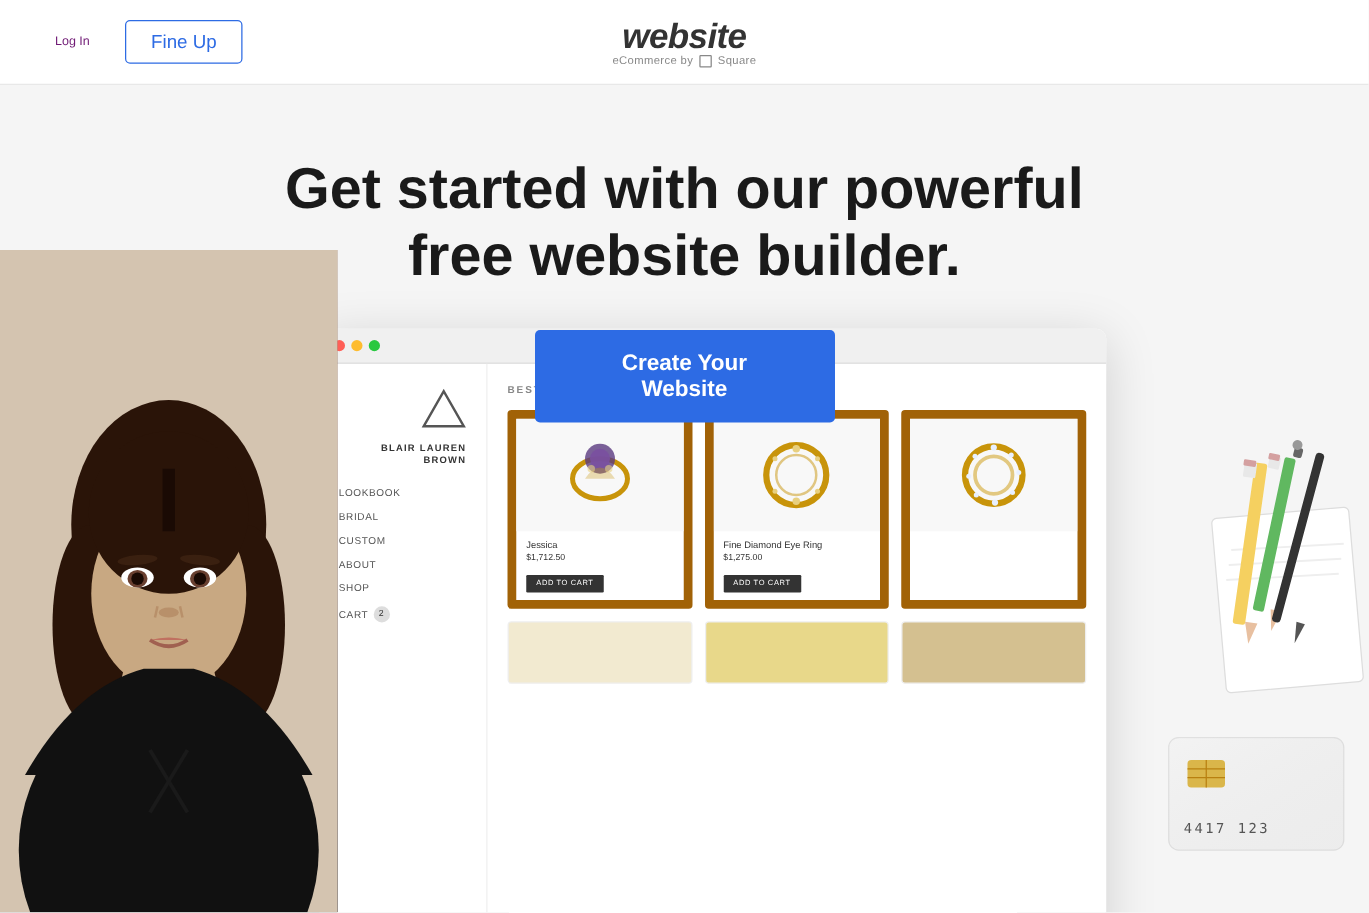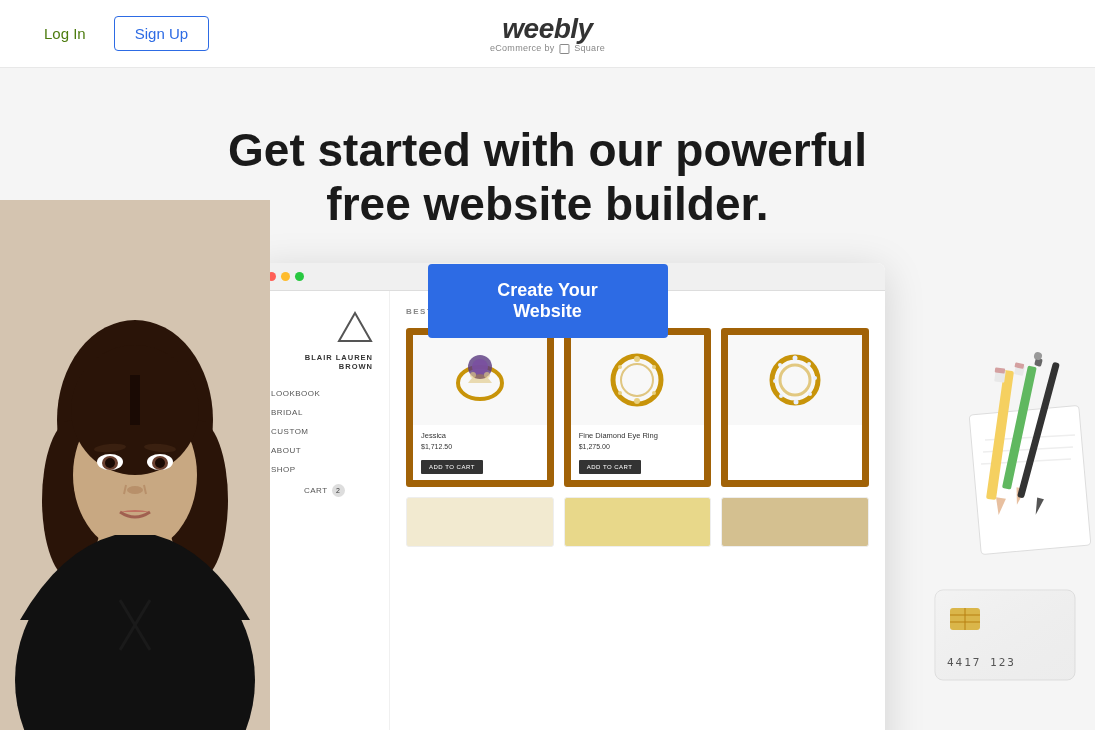--- a/index.html
+++ b/index.html
@@ -19,21 +19,21 @@
     }
     .nav-left { display: flex; align-items: center; gap: 32px; }
     .nav-link { font-size: 15px; color: #333; text-decoration: none; cursor: pointer; }
     .nav-link.more { display: flex; align-items: center; gap: 4px; }
     .chevron-down { display: inline-block; width: 0; height: 0; border-left: 4px solid transparent; border-right: 4px solid transparent; border-top: 5px solid #333; margin-top: 2px; }
     .logo-container { position: absolute; left: 50%; transform: translateX(-50%); text-align: center; }
     .logo-text { font-size: 28px; font-weight: 700; color: #333; letter-spacing: -0.5px; font-style: italic; }
     .logo-sub { font-size: 9px; color: #888; letter-spacing: 0.3px; margin-top: -2px; }
     .logo-sub span { display: inline-flex; align-items: center; gap: 3px; }
     .nav-right { display: flex; align-items: center; gap: 16px; }
-    .login-btn { font-size: 15px; color: #4d7c0f; background: none; border: none; cursor: pointer; padding: 8px 12px; }
+    .login-btn { font-size: 10px; color: #701a75; background: none; border: none; cursor: pointer; padding: 8px 12px; }
     .signup-btn { font-size: 15px; color: #2d6be4; background: none; border: 1.5px solid #2d6be4; border-radius: 4px; cursor: pointer; padding: 8px 20px; font-weight: 500; }
 
     
     .hero {
       background: #f5f5f5;
       position: relative;
       height: 662px;
       overflow: hidden;
     }
     .hero-headline {
@@ -117,21 +117,21 @@
     }
     .store-logo-area { margin-bottom: 16px; text-align: right; }
     .triangle-logo {
       width: 36px;
       height: 32px;
       margin-bottom: 6px;
     }
     .store-brand { font-size: 7.5px; color: #333; font-weight: 600; letter-spacing: 1px; text-transform: uppercase; }
     .store-nav { list-style: none; margin-top: 18px; }
     .store-nav li { font-size: 8px; color: #555; margin-bottom: 10px; letter-spacing: 0.5px; text-transform: uppercase; cursor: pointer; }
-    .store-nav li.cart { display: flex; align-items: center; gap: 4px; margin-left: 33px; }
+    .store-nav li.cart { display: flex; align-items: center; gap: 4px; }
     .cart-badge { background: #ddd; border-radius: 50%; width: 13px; height: 13px; display: inline-flex; align-items: center; justify-content: center; font-size: 7px; color: #333; }
 
     
     .store-main { flex: 1; padding: 16px 16px; overflow: hidden; }
     .best-sellers-label { font-size: 8px; color: #888; letter-spacing: 1.5px; text-transform: uppercase; margin-bottom: 12px; font-weight: 600; }
 
     .products-grid { display: grid; grid-template-columns: repeat(3, 1fr); gap: 10px; }
     .product-card { border: 7px solid #a16207; border-radius: 3px; overflow: hidden; }
     .product-img {
       width: 100%;
@@ -173,31 +173,31 @@
       height: 380px;
       z-index: 2;
     }
   </style>
 </head>
 <body>
 
 <header>
 
   <div class="logo-container">
-    <div class="logo-text">weebly</div>
+    <div class="logo-text">website</div>
     <div class="logo-sub">
       <span>eCommerce by</span>
       <span style="display:inline-block;width:10px;height:10px;border:1px solid #888;border-radius:1px;vertical-align:middle;margin:0 2px;"></span>
       <span>Square</span>
     </div>
   </div>
 
   <div class="nav-right">
     <button class="login-btn">Log In</button>
-    <button class="signup-btn">Sign Up</button>
+    <button class="signup-btn">Fine Up</button>
   </div>
 </header>
 
 <section class="hero">
 
   <div class="hero-headline">
     <h1>Get started with our powerful free website builder.</h1>
     <button class="cta-button">Create Your Website</button>
   </div>
 

